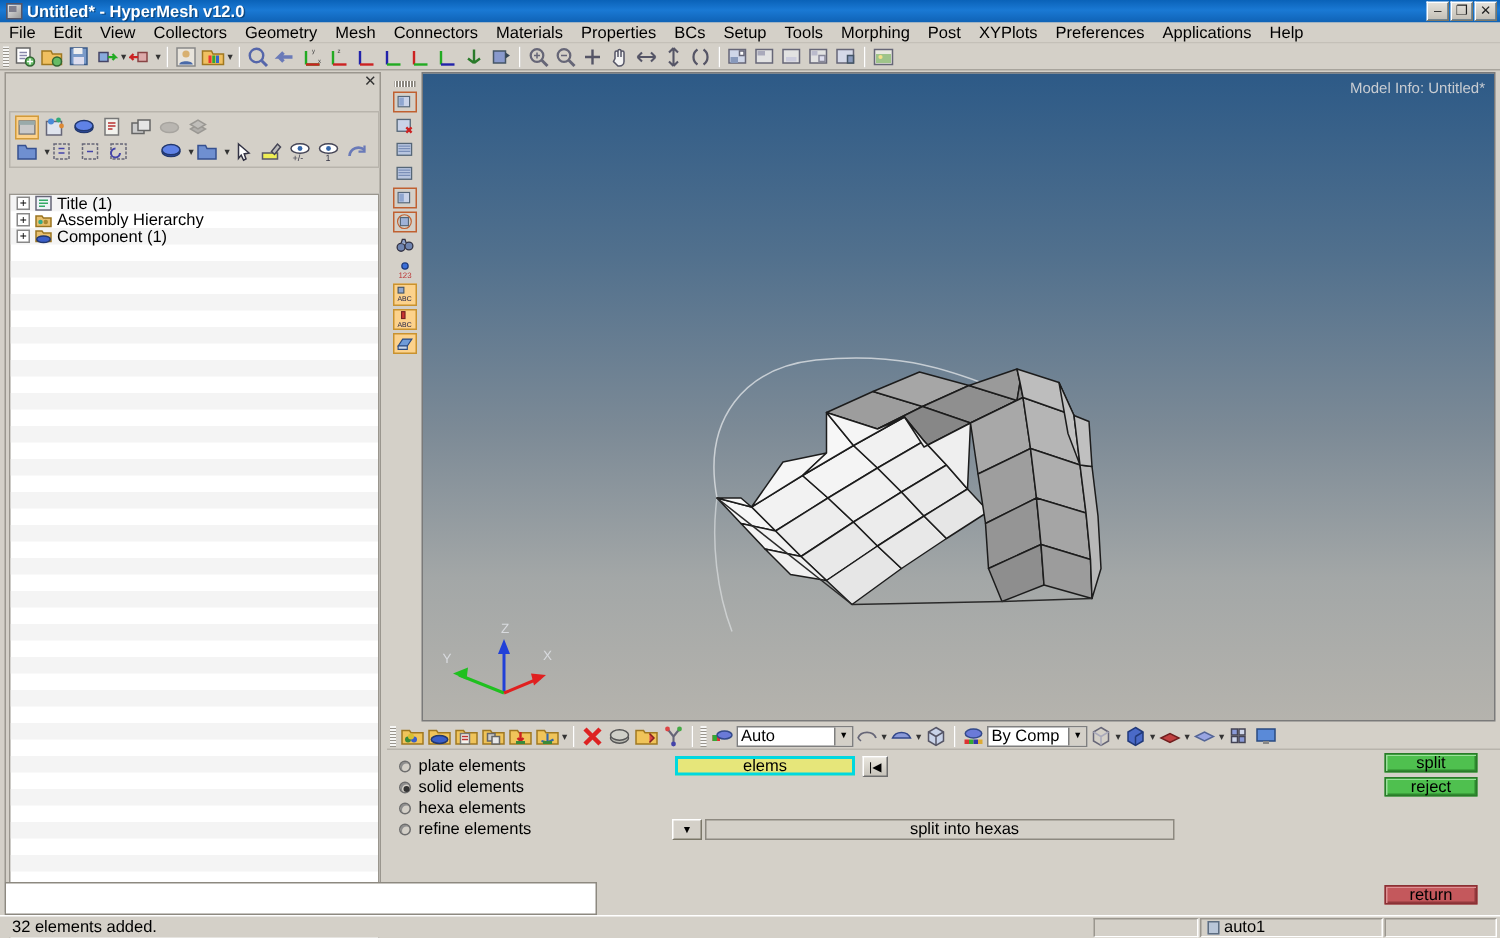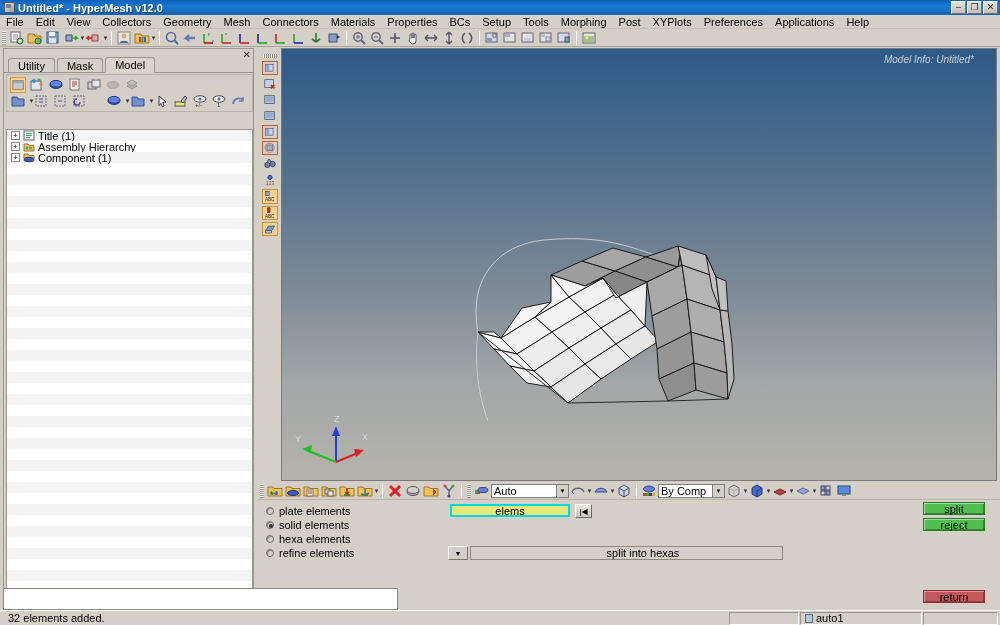--- a/index.html
+++ b/index.html
@@ -155,23 +155,22 @@
   .vti.highl{ background:#fcd28c; border:1px solid #c9922f;}
 
   
   #viewport{
     position:absolute; left:281px; top:48px; width:716px; height:433px;
     background: linear-gradient(to bottom,#2d5a87 0%, #51708d 28%, #7c8a96 55%, #a3a7a7 78%, #b5b3ad 100%);
     border:1px solid #7a7a7a;
     overflow:hidden;
   }
   #modelinfo{
-    position:absolute; right:22px; top:5px; color:#c9cdd2; font-size:10px;
+    position:absolute; right:6px; top:5px; color:#c9cdd2; font-size:10px;
     white-space:nowrap;
-    font-style:italic;
   }
   #triad{ position:absolute; left:12px; bottom:10px; width:80px; height:60px; }
 
   
   #bottompanel{
     position:absolute; left:258px; top:482px; width:742px; height:125px;
     background:#d4d0c8;
   }
   #panel-tb{
     position:absolute; left:0; top:0; width:742px; height:18px;
@@ -434,25 +433,20 @@
     <svg class="tbi" viewBox="0 0 16 16">
         <rect x="2" y="3" width="12" height="10" fill="#e8e8e0" stroke="#667"></rect>
         <rect x="3" y="6" width="10" height="6" fill="#9fc48a"></rect>
         <circle cx="6" cy="8" r="1.4" fill="#f5e08a"></circle>
       </svg>
   </div>
 
   <div id="leftpanel">
     <div id="panel-close">✕</div>
 
-    <div id="tabstrip">
-      <div class="ptab">Utility</div>
-      <div class="ptab">Mask</div>
-      <div class="ptab active">Model</div>
-    </div>
 
     <div id="panel-toolbar">
       <div class="ptrow">
         <svg class="pti sel" viewBox="0 0 16 16">
             <rect x="2" y="3" width="12" height="10" fill="#c9c9c9" stroke="#777"></rect>
             <rect x="2" y="3" width="12" height="3" fill="#9aa"></rect>
           </svg>
         <svg class="pti" viewBox="0 0 16 16">
             <rect x="2" y="4" width="10" height="9" fill="#dfe4ee" stroke="#667"></rect>
             <circle cx="5" cy="4" r="2" fill="#4a8ad8"></circle>

